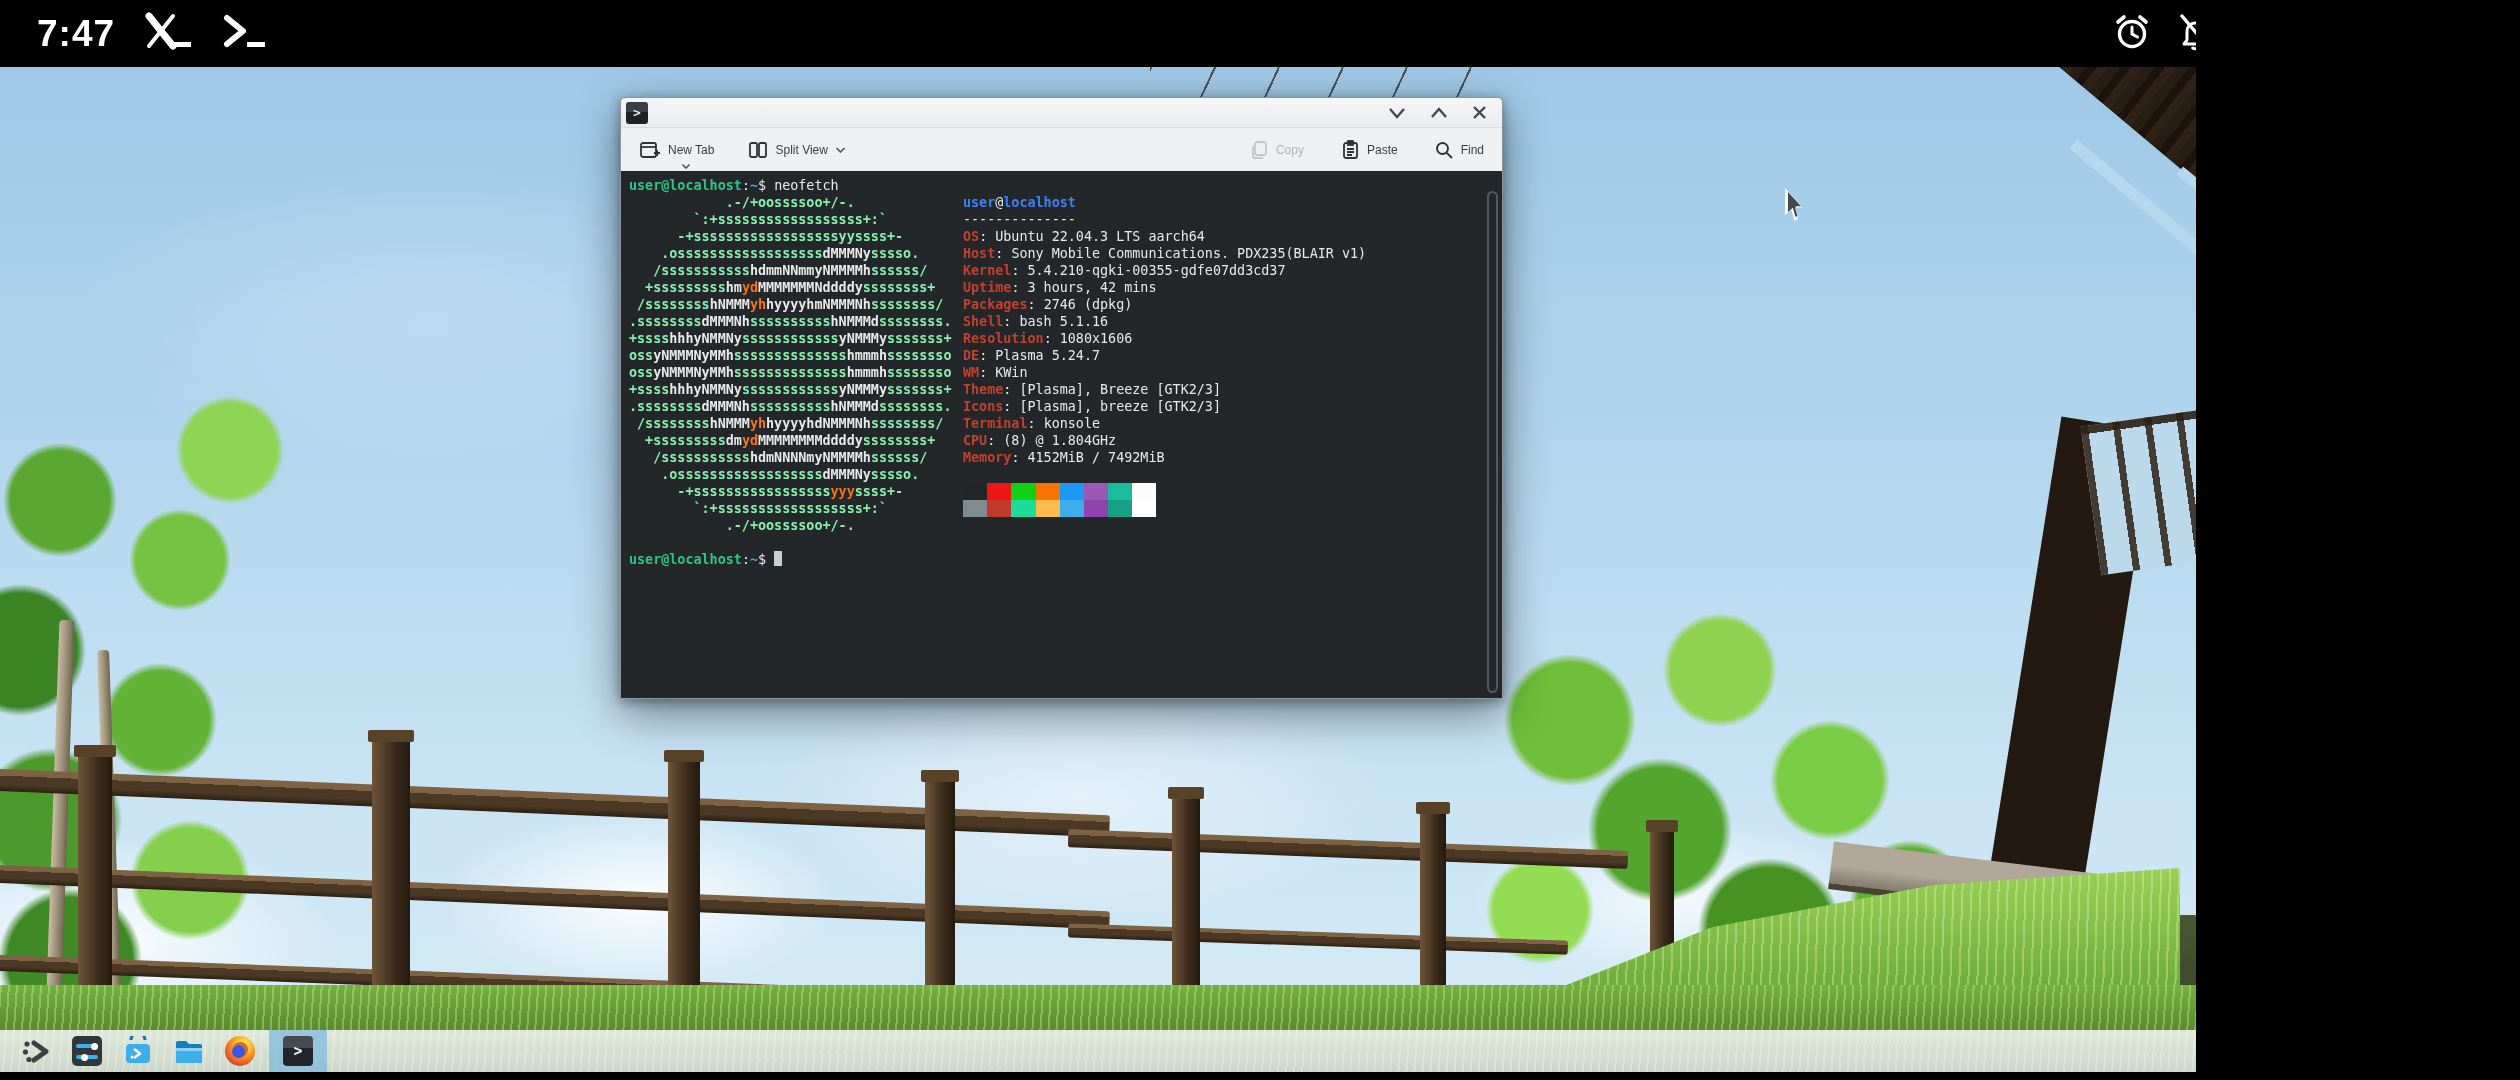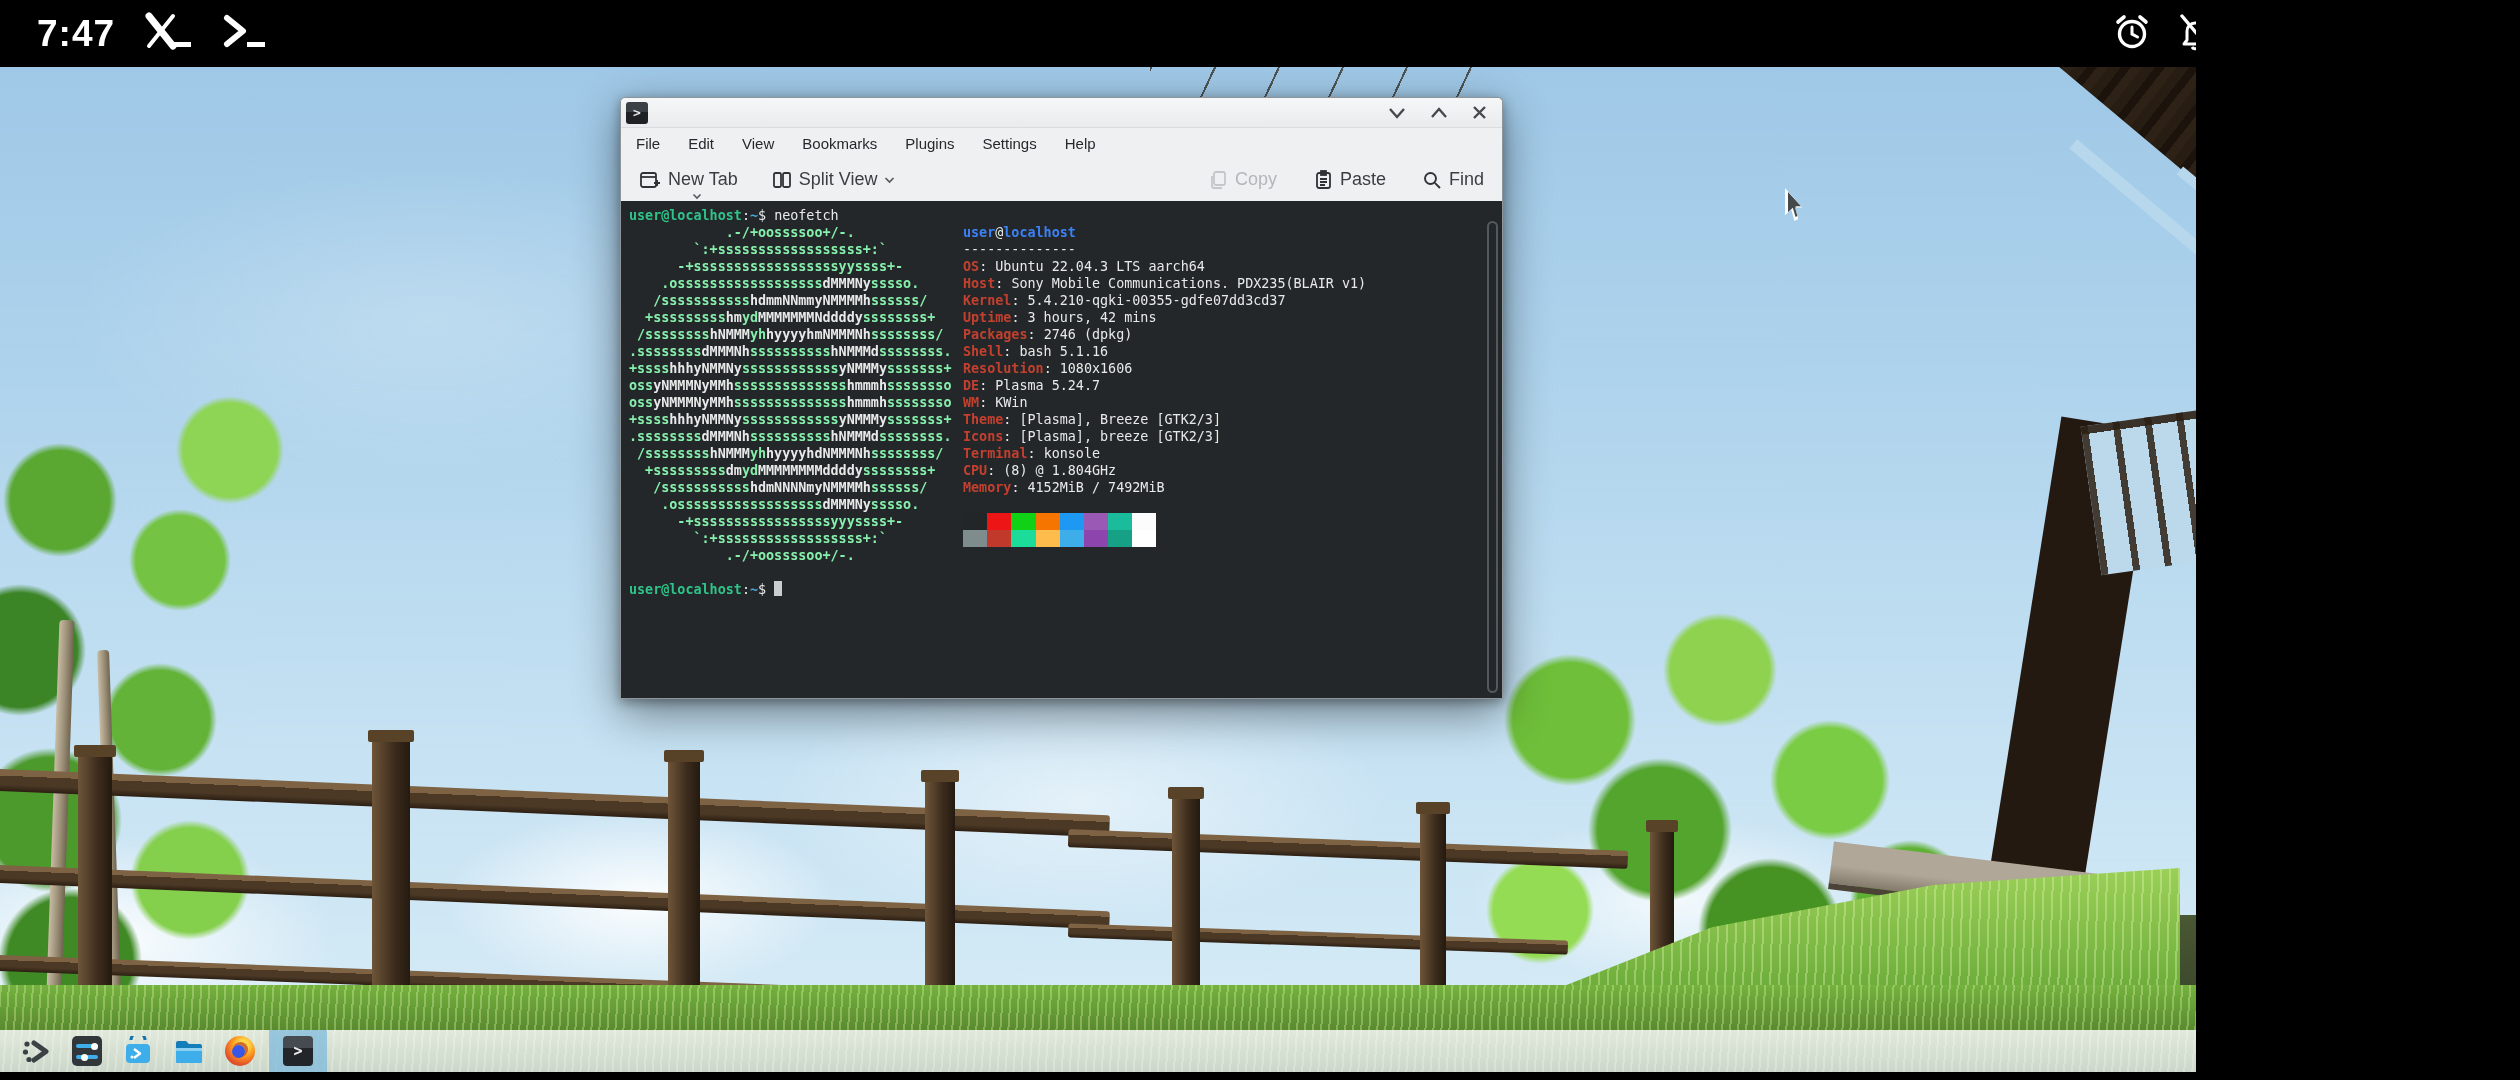--- a/index.html
+++ b/index.html
@@ -110,38 +110,38 @@
     background:linear-gradient(180deg,#3a4045 0 45%,#1e2224 45%);
     color:#e8eaea; font:700 13px "DejaVu Sans Mono", monospace;
     display:flex; align-items:center; justify-content:center; }
   .win-title { position:absolute; left:0; right:0; text-align:center; font-size:15px; color:#3a3e41; }
   .win-btns { margin-left:auto; display:flex; align-items:center; gap:22px; padding-right:14px; z-index:2; }
   .win-btns svg { display:block; }
   .menubar { height:30px; background:#eff0f1; display:flex; align-items:center; gap:14px;
     padding-left:8px; font-size:15px; color:#26292c; }
   .menu-item { padding:3px 7px; border-radius:3px; cursor:default; }
   .toolbar { height:43px; background:#eff0f1; display:flex; align-items:center;
-    padding:0 14px; font-size:18px; color:#3a3e41; }
+    padding:0 14px; font-size:12px; color:#3a3e41; }
   .tbtn { display:flex; align-items:center; gap:7px; position:relative; padding:6px 4px; }
   .tbtn svg { display:block; }
   .tbtn .drop-under { position:absolute; left:50%; bottom:-4px; transform:translateX(4px); }
   .tb-right { margin-left:auto; display:flex; align-items:center; gap:28px; }
   .tbtn.disabled { color:#b2b7ba; }
   .split-gap { margin-left:26px; }
 
   
   .term { flex:1; background:#242729; position:relative; overflow:hidden;
     font:13.4px/17px "DejaVu Sans Mono", monospace; color:#e8eaea; }
   .term .row { position:absolute; white-space:pre; }
   .art { position:absolute; left:8px; top:23px; white-space:pre; font-weight:700; }
   .art div, .info div { height:17px; white-space:pre; }
   .info { position:absolute; left:342px; top:23px; white-space:pre; }
   .c-r { color:#86efac; }
   .c-w { color:#e8eaea; }
-  .c-o { color:#86efac; }
+  .c-o { color:#f97316; }
   .t-green { color:#2ec489; font-weight:700; }
   .t-blue  { color:#4aa6e0; font-weight:700; }
   .t-fg    { color:#e8eaea; }
   .i-label { color:#c3402f; font-weight:700; }
   .i-title { color:#3b82f6; font-weight:700; }
   .pblock  { display:inline-block; width:3ch; height:17px; vertical-align:top; }
   .cursor-block { display:inline-block; width:1ch; height:15px; background:#c9ced1;
     vertical-align:-2px; }
   .scrollbar { position:absolute; right:4px; top:20px; bottom:5px; width:11px;
     border:2px solid #53595c; border-radius:6px; }
@@ -291,29 +291,20 @@
               <path d="M3 11 L10 3 L17 11"></path>
             </svg>
           </span>
         <span>
           <svg width="17" height="17" viewBox="0 0 17 17" fill="none" stroke="#44494d" stroke-width="2.4">
               <path d="M3 3 L14 14 M14 3 L3 14"></path>
             </svg>
           </span>
       </div>
     </div>
-    <div class="menubar" id="menubar">
-        <span class="menu-item">File</span>
-        <span class="menu-item">Edit</span>
-        <span class="menu-item">View</span>
-        <span class="menu-item">Bookmarks</span>
-        <span class="menu-item">Plugins</span>
-        <span class="menu-item">Settings</span>
-        <span class="menu-item">Help</span>
-      </div>
     <div class="toolbar">
       <div class="tbtn">
         <svg width="22" height="20" viewBox="0 0 22 20" fill="none" stroke="#2f3336" stroke-width="1.8">
           <rect x="2" y="3" width="15" height="14" rx="2"></rect>
             <path d="M2 7 h15"></path>
           <path d="M15 13 h6 M18 10 v6" stroke-width="2"></path>
           </svg>
         <span>New Tab</span>
         <span class="drop-under">
           <svg width="10" height="7" viewBox="0 0 10 7" fill="none" stroke="#55595c" stroke-width="1.6">

